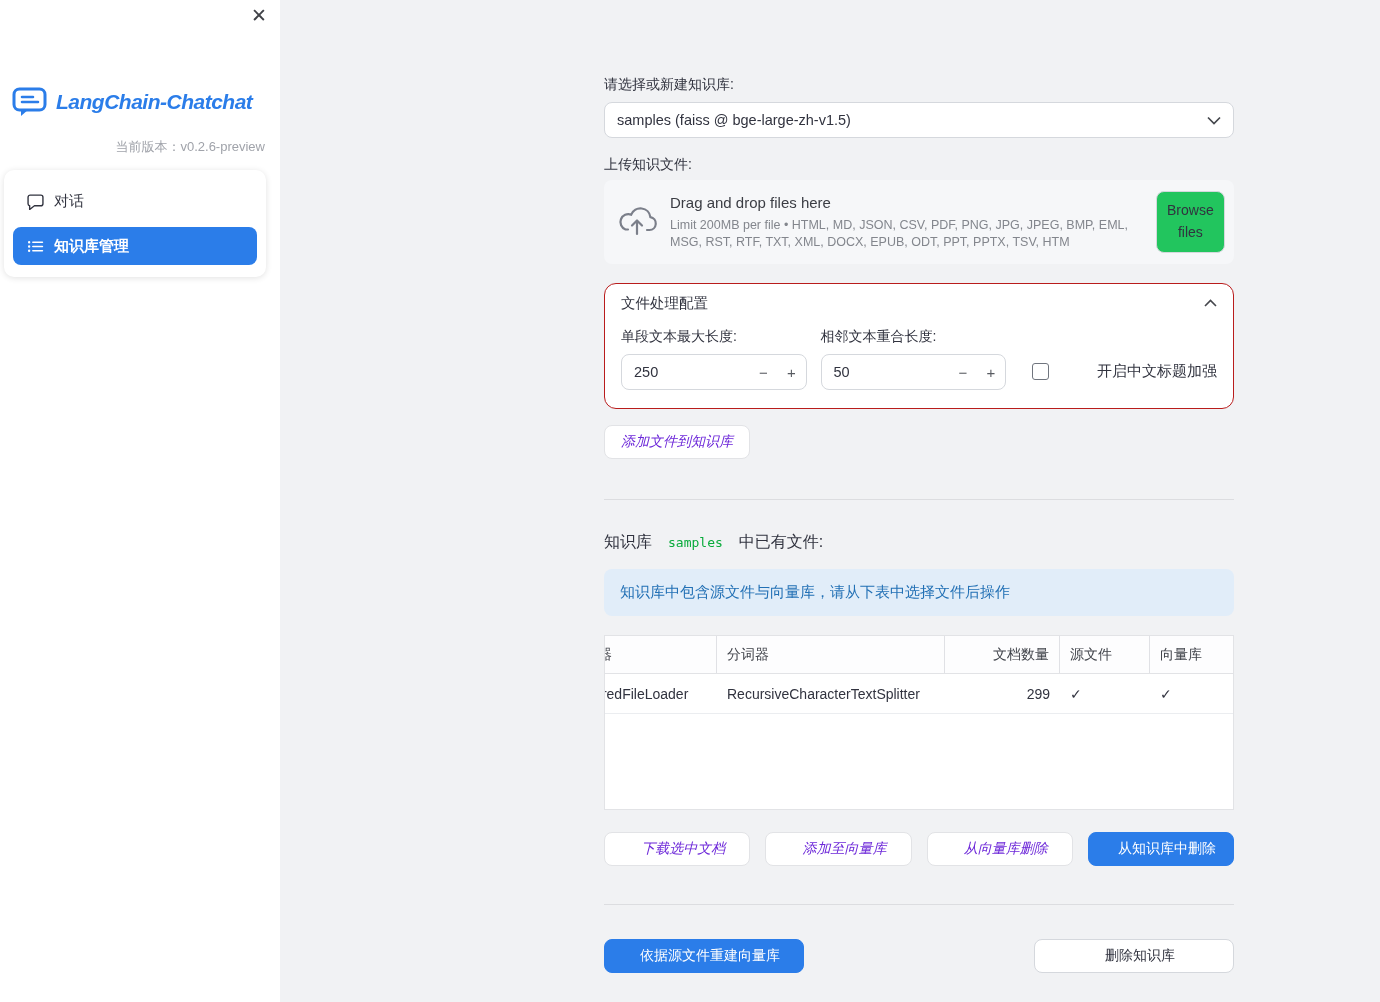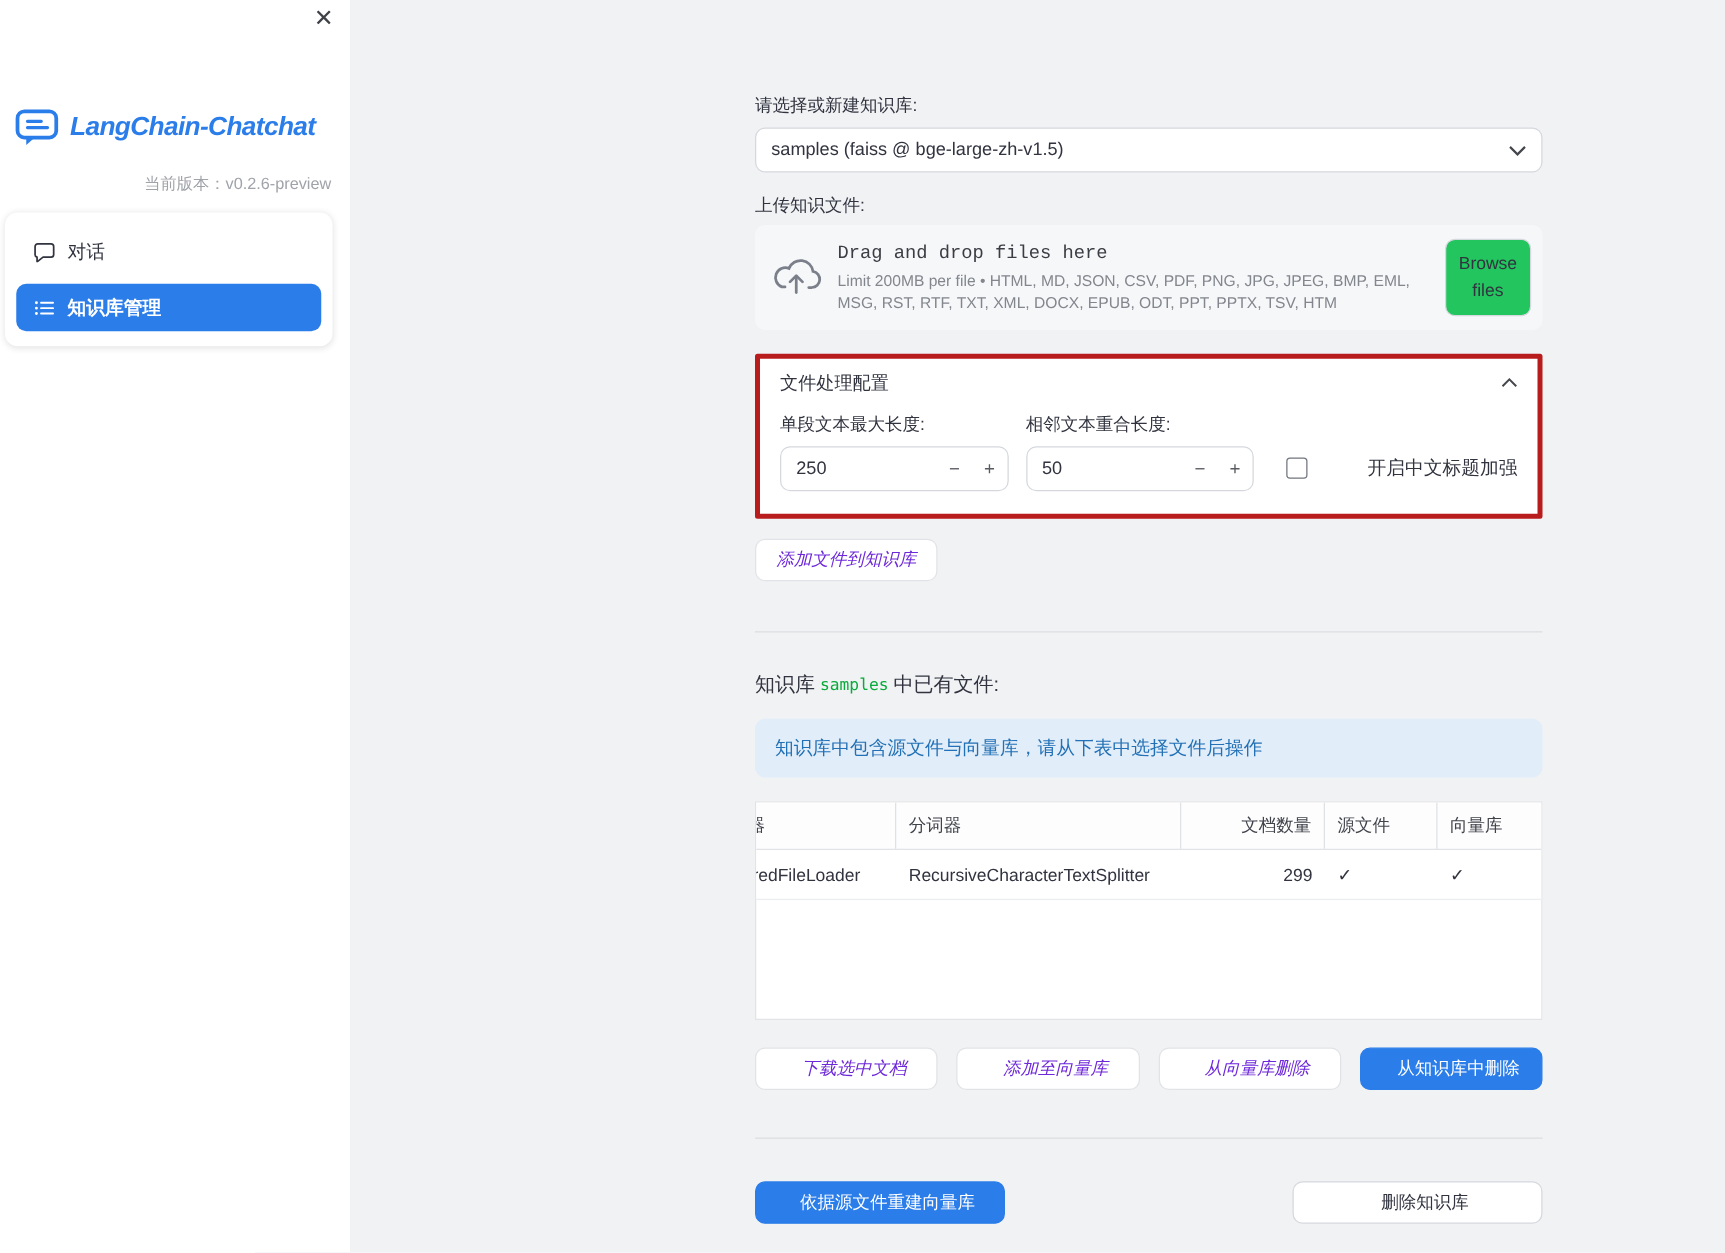--- a/index.html
+++ b/index.html
@@ -19,25 +19,25 @@
   .menu-item .mi-icon { display: flex; }
 
   
   .content { position: absolute; left: 604px; top: 0; width: 630px; padding-top: 76px; }
   .field-label { font-size: 14px; margin-bottom: 8px; }
   .selectbox { height: 36px; background: #fff; border: 1px solid #d5d8dd; border-radius: 8px; display: flex; align-items: center; padding: 0 12px; font-size: 14.5px; cursor: pointer; }
   .selectbox .chev { margin-left: auto; display: flex; }
 
   .upload-label { margin-top: 18px; margin-bottom: 6px; }
   .uploader { height: 84px; background: #f6f7f9; border-radius: 8px; display: flex; align-items: center; padding: 0 16px 0 12px; gap: 12px; }
-  .drag-text { font-size: 15px; color: #3b3d44; margin-bottom: 6px; font-family: Liberation Mono, monospace; }
+  .drag-text { font-size: 15px; color: #3b3d44; margin-bottom: 6px; }
   .limit-text { font-size: 12.5px; color: #83868d; width: 474px; line-height: 1.35; }
   .browse-btn { margin-left: auto; width: 74px; background: #22c55e; border: 1px solid #d5d8dd; border-radius: 8px; padding: 8px 10px; font-size: 14px; text-align: center; line-height: 1.55; color: #31333f; cursor: pointer; }
 
-  .expander { margin-top: 19px; background: #fff; border: 4px solid #b91c1c; border-radius: 2px; }
+  .expander { margin-top: 19px; background: #fff; border: 1px solid #b91c1c; border-radius: 12px; }
   .exp-header { height: 38px; display: flex; align-items: center; padding: 0 16px; font-size: 14.5px; cursor: pointer; }
   .exp-header .chev { margin-left: auto; display: flex; }
   .exp-body { padding: 6px 16px 18px; display: flex; align-items: flex-end; gap: 14px; }
   .num-group { width: 190px; }
   .num-group .field-label { margin-bottom: 8px; }
   .num-input { height: 36px; border: 1px solid #d5d8dd; border-radius: 8px; display: flex; align-items: center; background: #fff; }
   .num-value { flex: 1; padding-left: 12px; font-size: 14.5px; }
   .step-btn { width: 28px; height: 100%; display: flex; align-items: center; justify-content: center; color: #585b61; font-size: 15px; cursor: pointer; }
   .check-group { display: flex; align-items: center; gap: 9px; margin-left: 12px; margin-bottom: 9px; }
   .checkbox { width: 17px; height: 17px; border: 1.5px solid #70757e; border-radius: 3px; background: #fff; cursor: pointer; flex: none; }
@@ -46,21 +46,21 @@
   .btn { height: 34px; border-radius: 8px; font-size: 14px; display: inline-flex; align-items: center; justify-content: center; cursor: pointer; white-space: nowrap; padding-left: 12px; }
   .btn.secondary { background: #fff; border: 1px solid #d5d8dd; color: #31333f; }
   .btn.disabled { background: #fff; border: 1px solid #e2e3e6; color: #6d28d9; cursor: default; font-style: italic; }
   .btn.primary { background: #2b7de9; border: 1px solid #2b7de9; color: #fff; }
   .add-btn { margin-top: 16px; padding: 0 16px; }
 
   .divider { height: 1px; background: #dcdde0; }
   .div1 { margin-top: 40px; }
   .div2 { margin-top: 38px; }
 
-  .kb-line { margin-top: 32px; font-size: 16px; display: flex; align-items: center; gap: 4px; }
+  .kb-line { margin-top: 32px; font-size: 16px; display: flex; align-items: center; gap: 16px; }
   .kb-code { font-family: "DejaVu Sans Mono", monospace; font-size: 13px; color: #09ab3b; }
   .info-box { margin-top: 16px; background: #e1edf9; border-radius: 8px; padding: 14px 16px; font-size: 15px; color: #2270b5; }
 
   .table-wrap { margin-top: 19px; height: 175px; background: #fff; border: 1px solid #e2e3e6; overflow: hidden; }
   .table-inner { width: 703px; margin-left: -73px; }
   .t-head { display: flex; height: 38px; border-bottom: 1px solid #e2e3e6; background: #fdfdfe; }
   .t-row { display: flex; height: 40px; border-bottom: 1px solid #ebedf0; background: #fff; }
   .t-cell { padding: 0 10px; display: flex; align-items: center; font-size: 14px; white-space: nowrap; overflow: hidden; }
   .t-head .t-cell { color: #40434a; font-weight: 500; border-right: 1px solid #e0e1e5; }
   .t-head .t-cell:last-child { border-right: none; }

